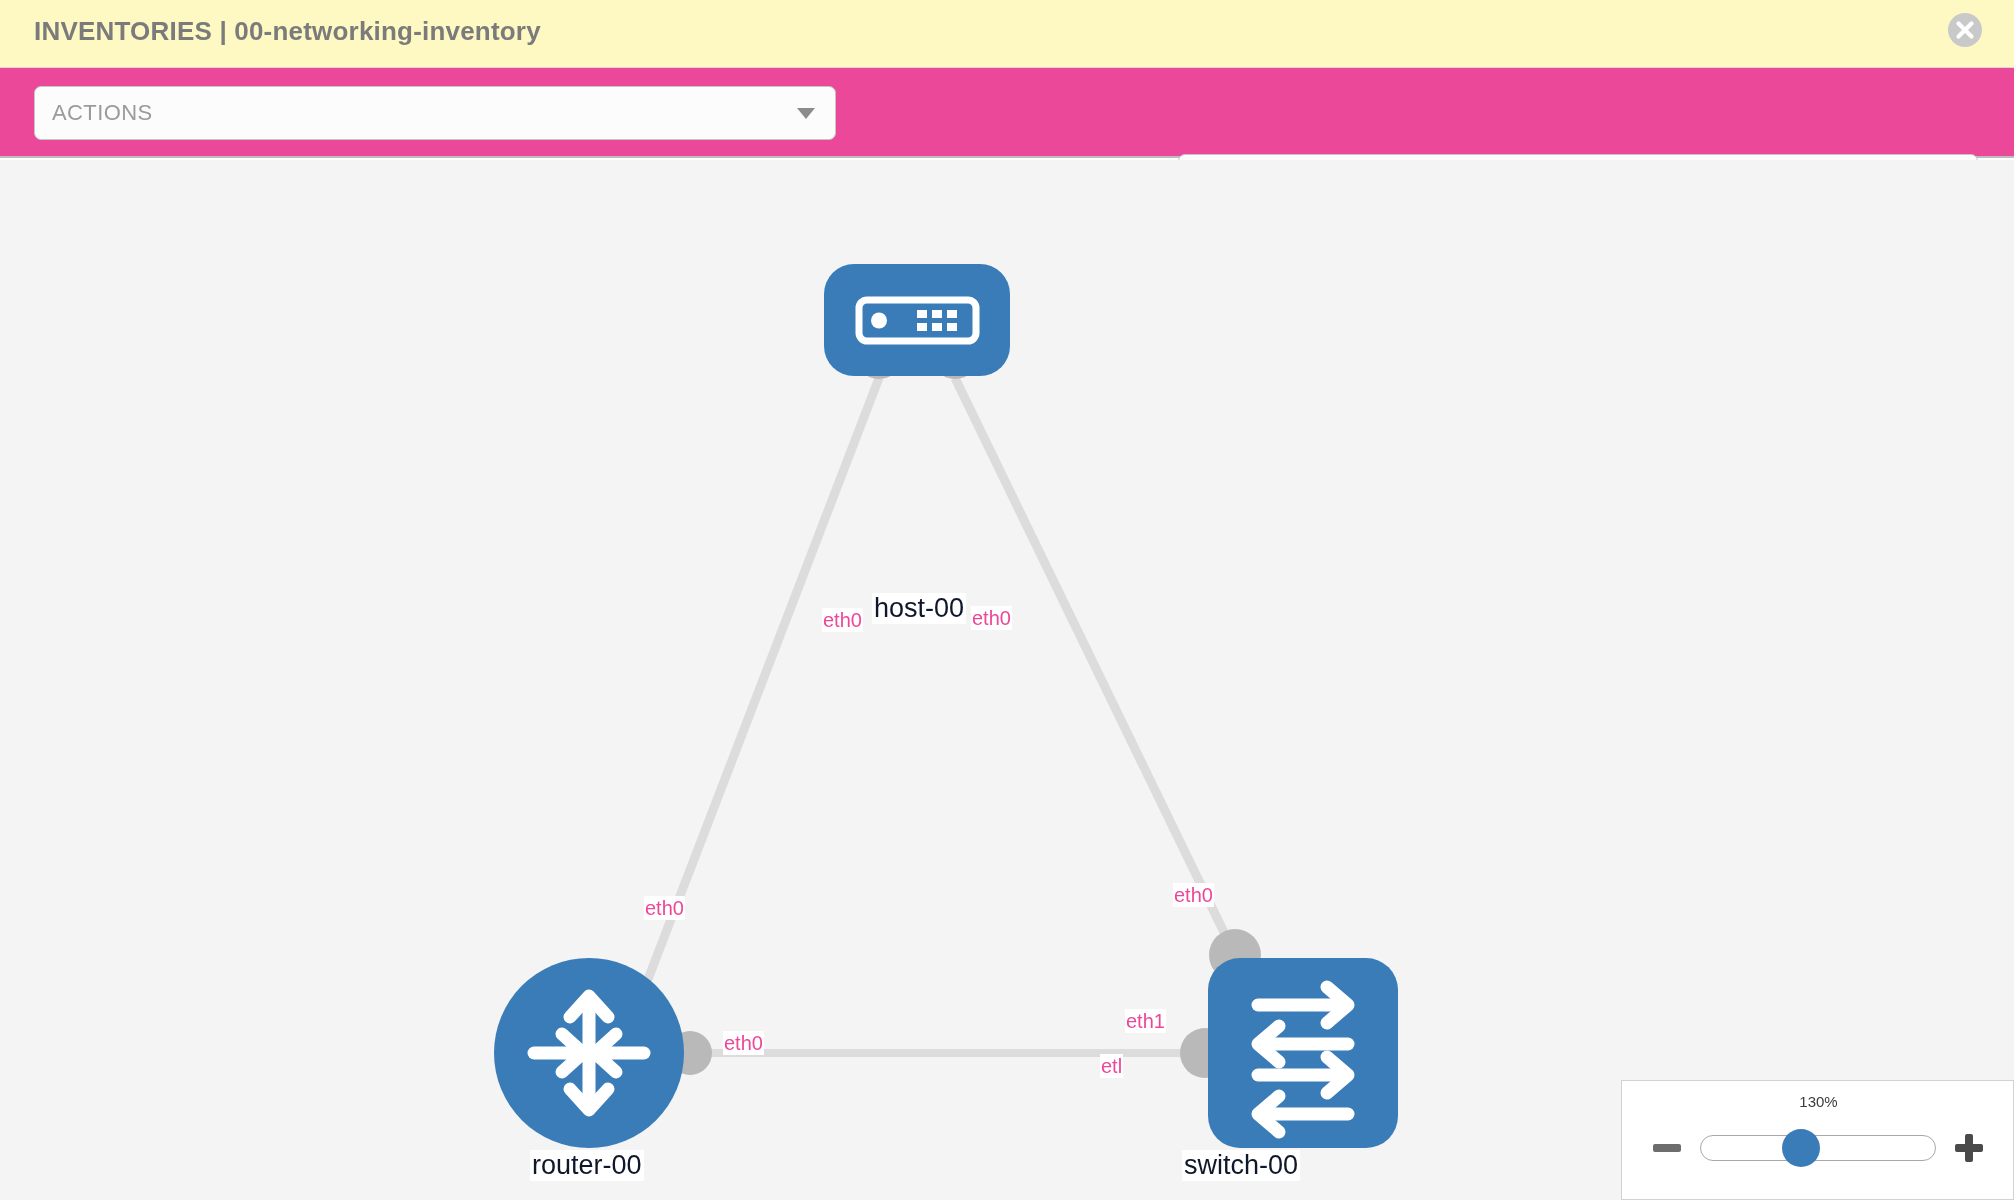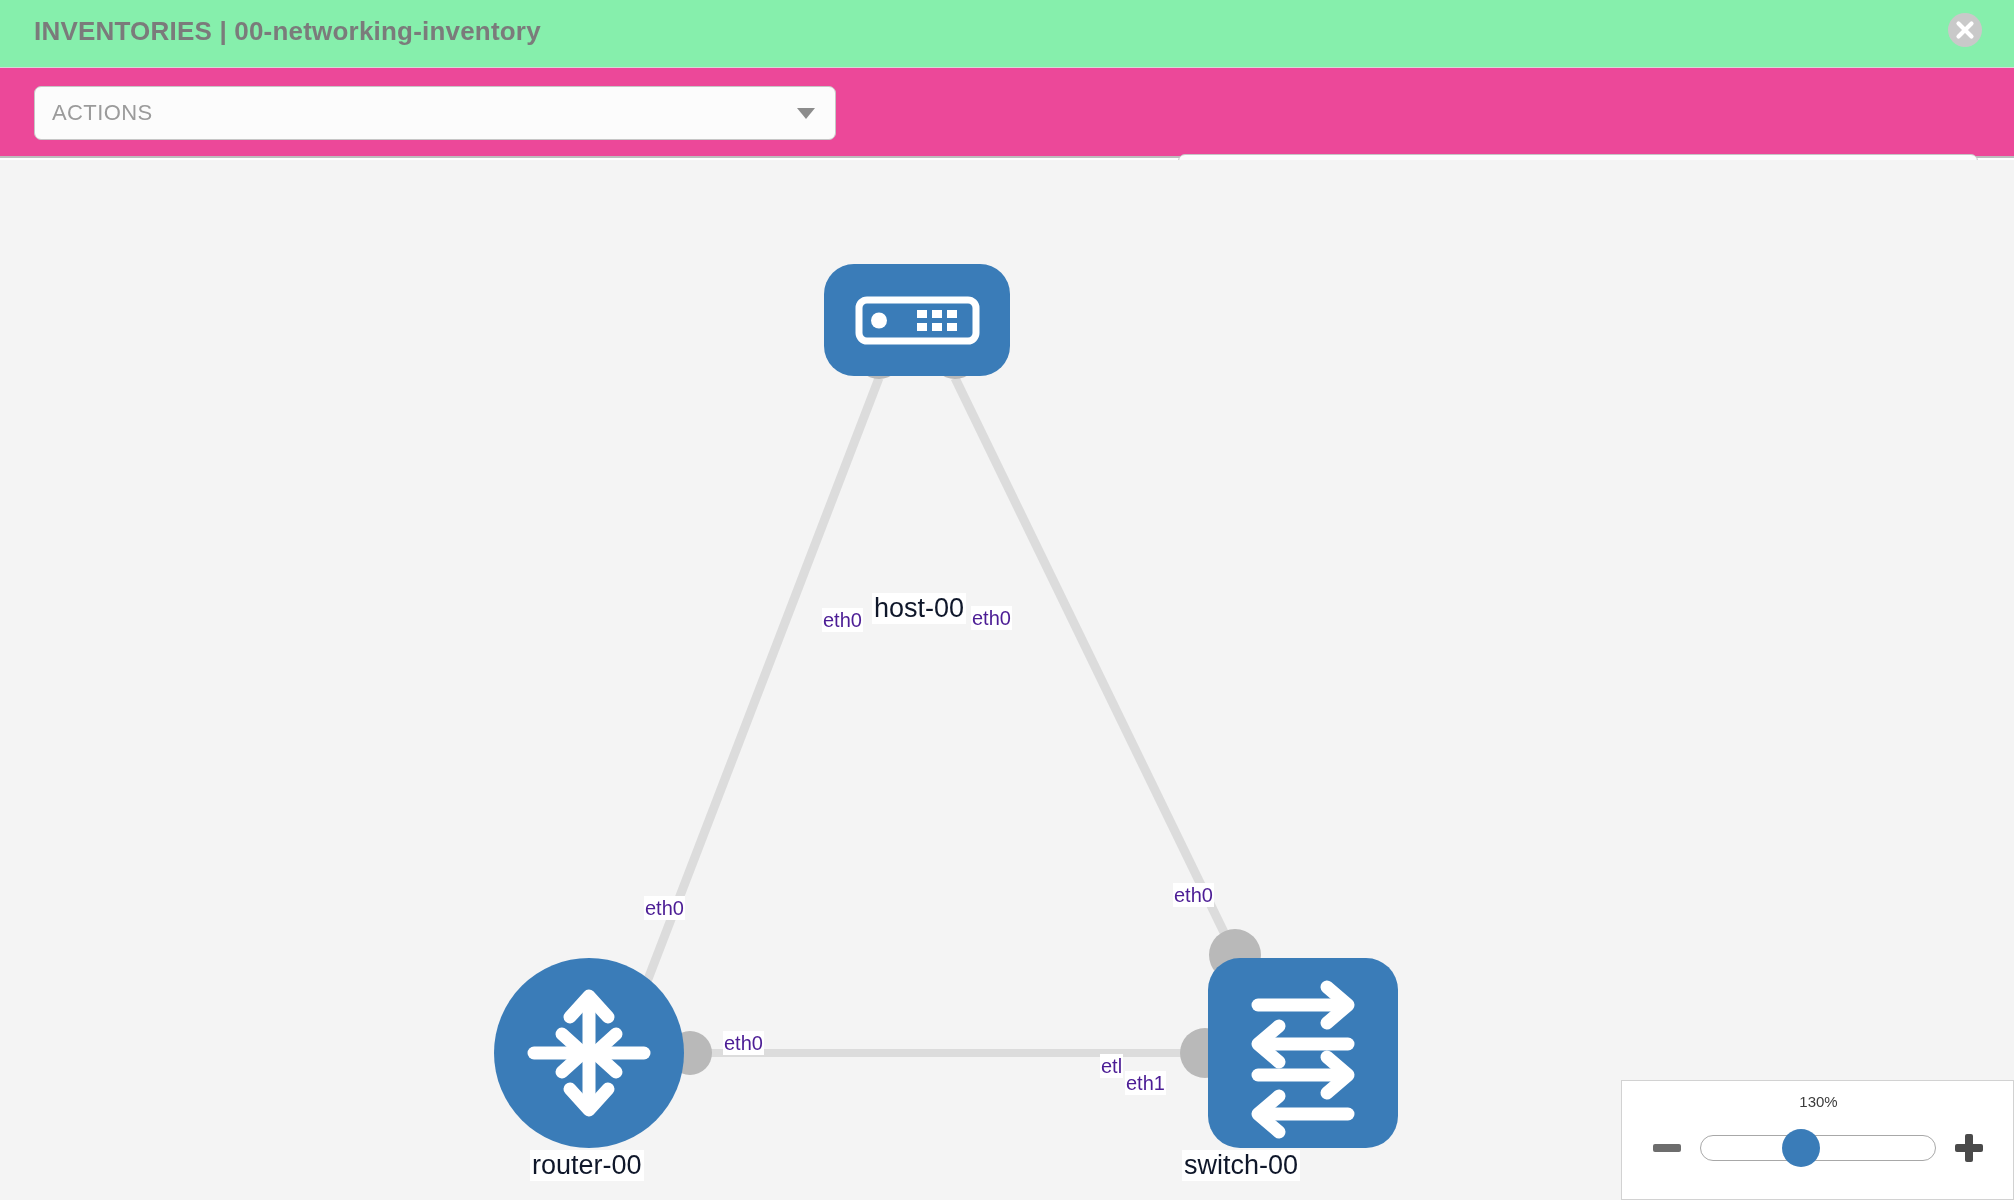--- a/index.html
+++ b/index.html
@@ -16,21 +16,21 @@
     width: 2014px;
     height: 1200px;
     background: #ffffff;
   }
 
   
   .header {
     position: absolute;
     left: 0; top: 0;
     width: 2014px; height: 68px;
-    background: #86efac;
+    background: #fef9c3;
     border-bottom: 1px solid #d7d7d7;
   }
   .header-title {
     position: absolute;
     left: 34px; top: 16px;
     font-size: 26px;
     font-weight: bold;
     color: #7b7b7b;
     letter-spacing: .2px;
     white-space: nowrap;
@@ -121,21 +121,21 @@
     background: #ffffff;
     color: #0f172a;
     font-size: 27px;
     white-space: nowrap;
     padding: 0 2px;
     line-height: 1.15;
   }
   .port-label {
     position: absolute;
     background: #ffffff;
-    color: #4c1d95;
+    color: #ec4899;
     font-size: 20px;
     white-space: nowrap;
     padding: 0 1px;
     line-height: 1.2;
   }
 
   
   .zoom-panel {
     position: absolute;
     left: 1621px; top: 1080px;
@@ -301,21 +301,21 @@
         </g>
       </g>
     </svg>
 
     <span class="port-label" style="left:822px; top:448px;">eth0</span>
     <span class="port-label" style="left:971px; top:446px;">eth0</span>
     <span class="port-label" style="left:644px; top:736px;">eth0</span>
     <span class="port-label" style="left:1173px; top:723px;">eth0</span>
     <span class="port-label" style="left:723px; top:871px;">eth0</span>
     <span class="port-label" style="left:1100px; top:894px;">etl</span>
-    <span class="port-label" style="left:1125px; top:911px;">eth1</span>
+    <span class="port-label" style="left:1125px; top:849px;">eth1</span>
 
     <span class="node-label" style="left:872px; top:433px;">host-00</span>
     <span class="node-label" style="left:530px; top:990px;">router-00</span>
     <span class="node-label" style="left:1182px; top:990px;">switch-00</span>
   </div>
 
   <div class="zoom-panel">
     <div class="zoom-value">130%</div>
 
     <div class="zoom-minus">

